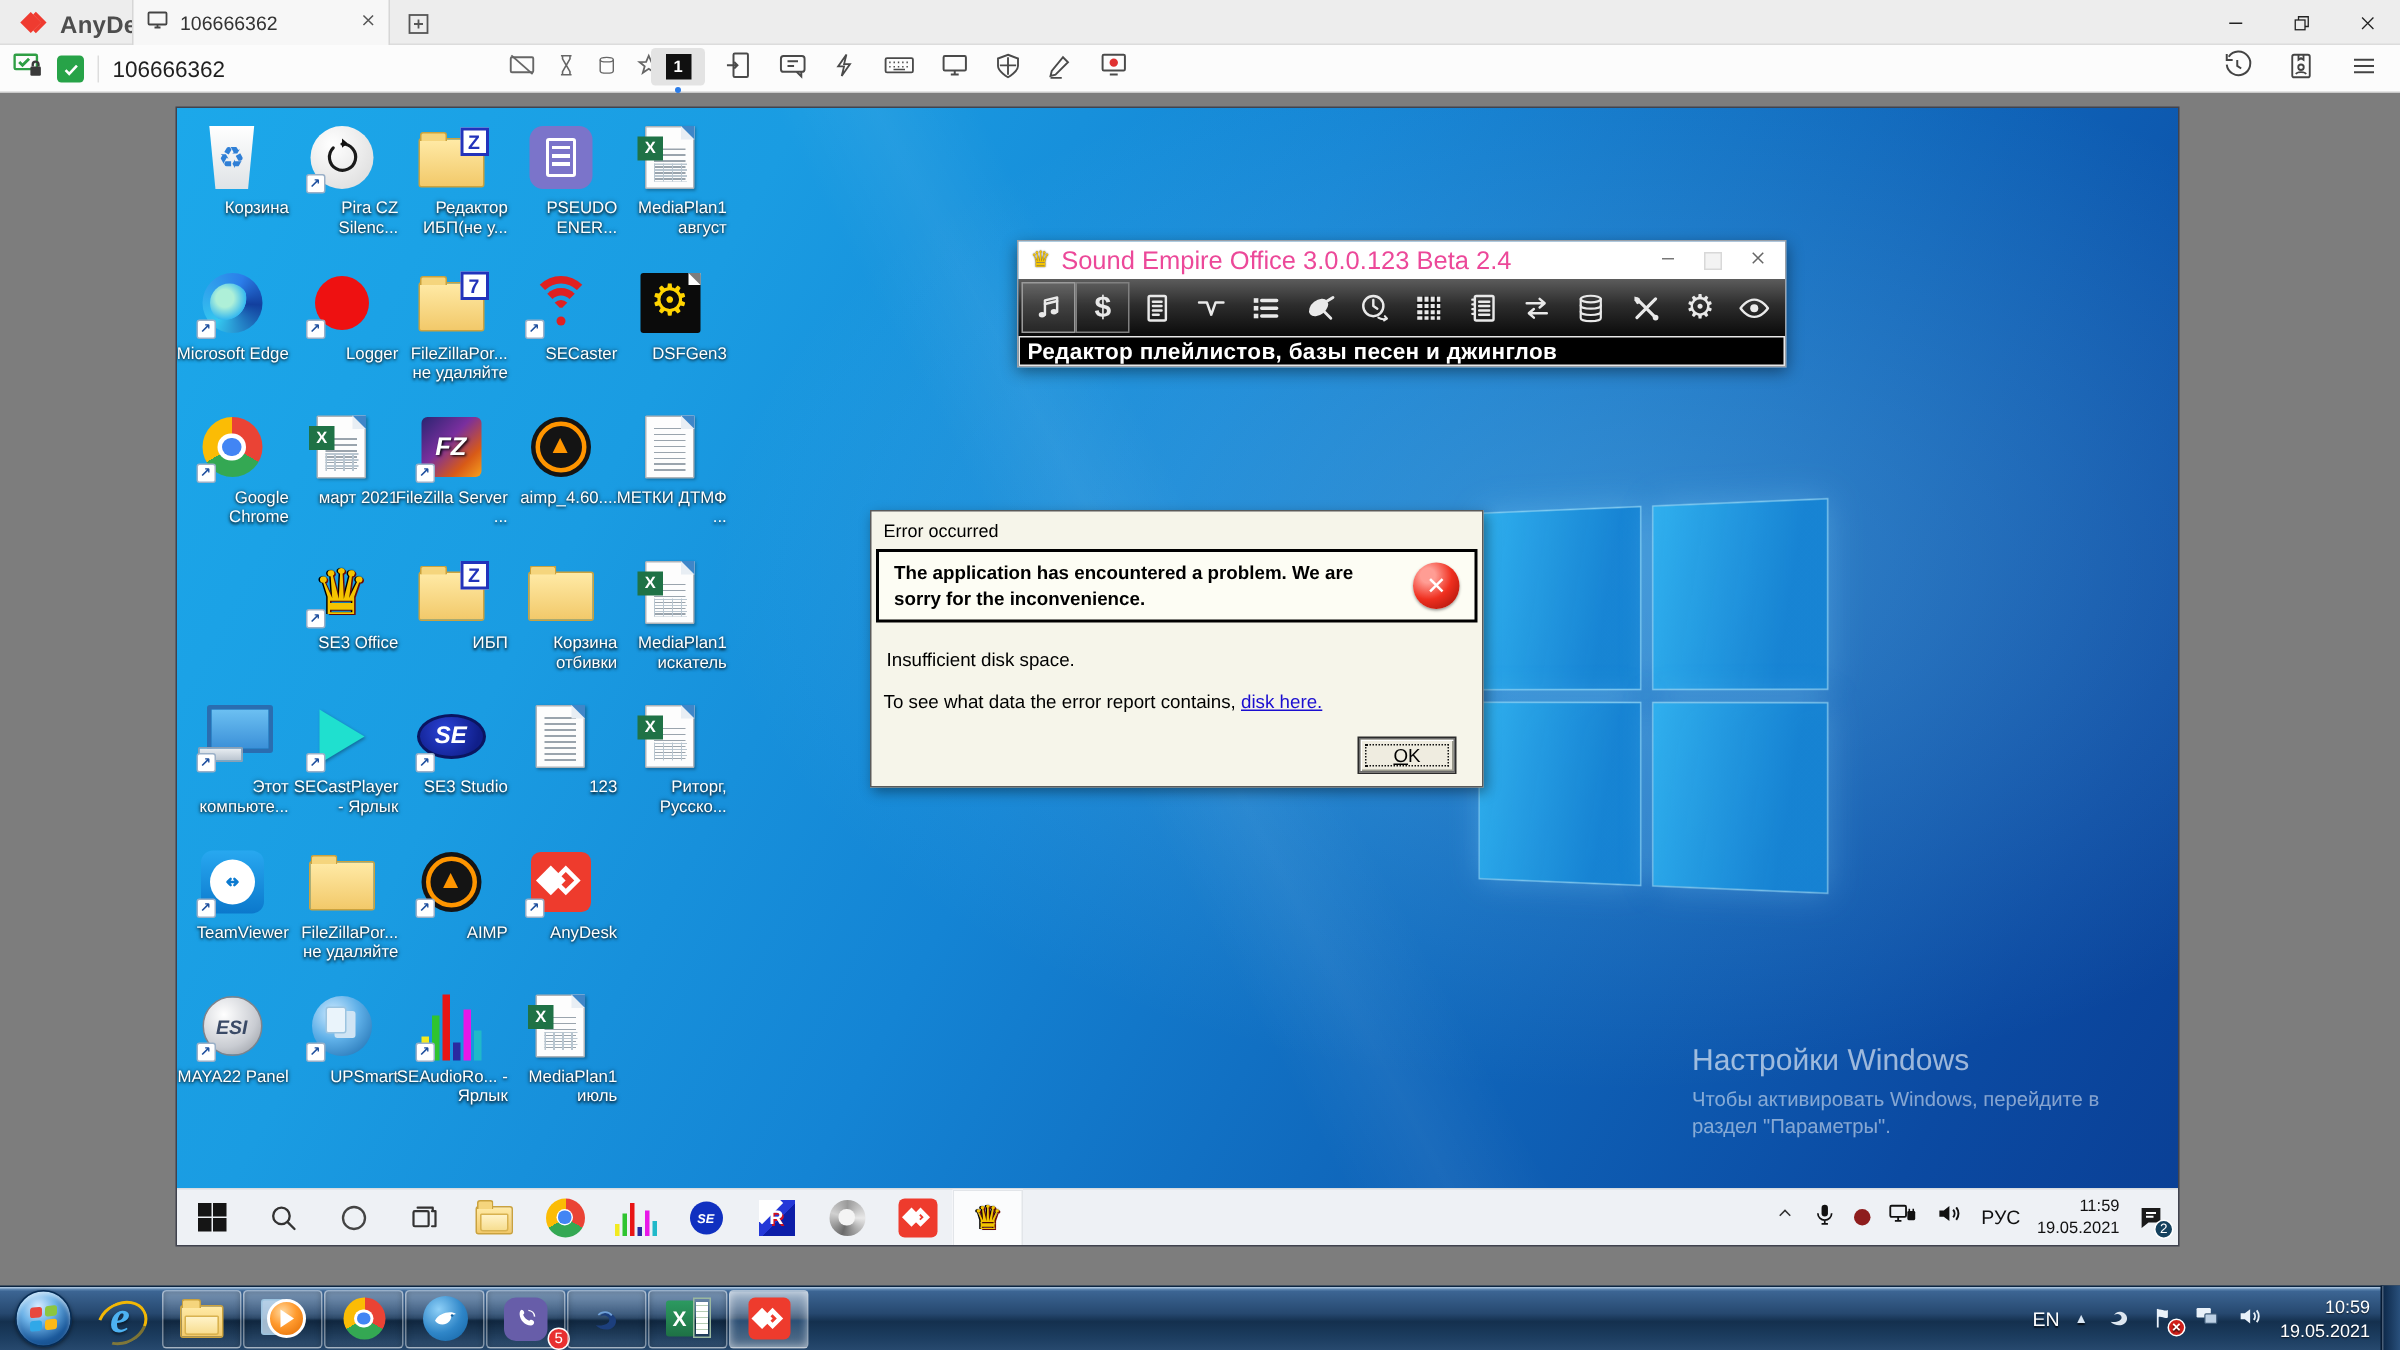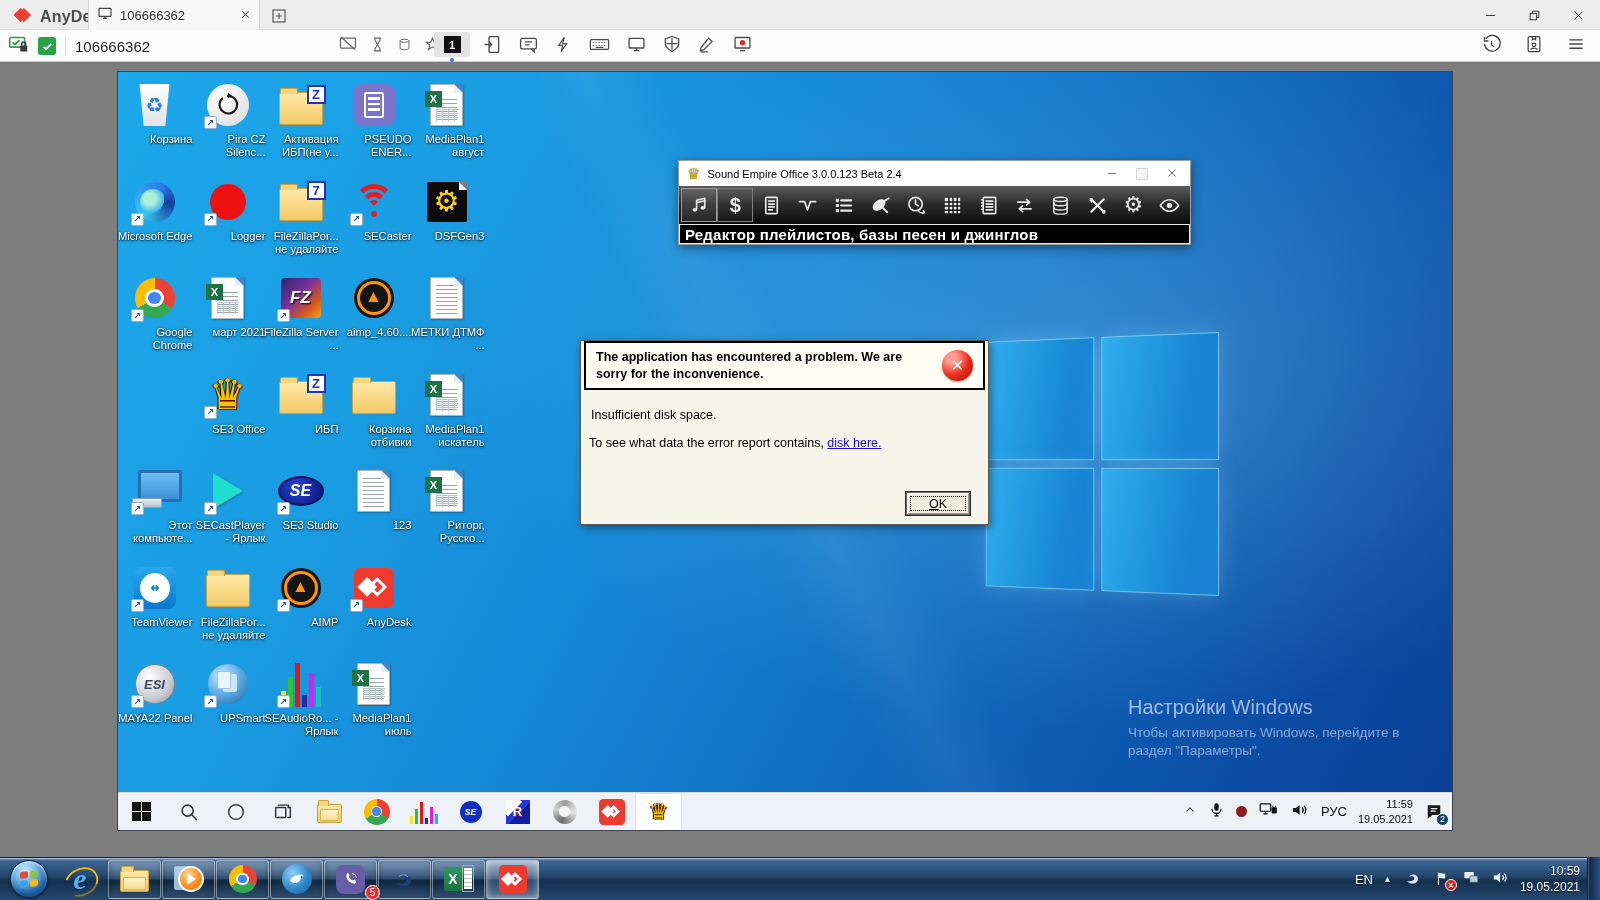--- a/index.html
+++ b/index.html
@@ -104,21 +104,21 @@
   .ups::before{content:"";position:absolute;left:9px;top:7px;width:12px;height:16px;background:#eaf4fb;border:1px solid #9cc4e0;border-radius:2px;box-shadow:6px 3px 0 #cfe4f4;}
   .eq{display:flex;align-items:flex-end;gap:2px;height:46px;}
   .eq i{width:5px;display:block;}
   .eq.sm{height:24px;}
   .eq.sm i{width:3px;}
 
   
   .sewin{position:absolute;left:560px;top:88px;width:513px;box-shadow:0 3px 10px rgba(0,0,0,.45);border:1px solid #9aa0a8;}
   .setitle{height:25px;background:#fff;display:flex;align-items:center;padding:0 8px;gap:7px;}
   .setitle .crn{font-size:15px;text-shadow:0 0 1px #000;}
-  .setitle .tt{flex:1;font-size:11px;color:#000000;}
+  .setitle .tt{flex:1;font-size:17px;color:#ec4899;}
   .sectl{display:flex;align-items:center;gap:18px;padding-right:4px;}
   .semax{width:12px;height:12px;border:1px solid #d8d8d8;background:#f3f3f3;}
   .setools{height:38px;background:linear-gradient(#5c5c5c,#2d2d2d 45%,#0a0a0a);display:flex;align-items:center;padding:0 2px;}
   .slot{width:36.2px;height:34px;display:flex;align-items:center;justify-content:center;}
   .slot.pressed{border:1px solid #9a9a9a;background:rgba(255,255,255,.10);}
   .slot.raised{border:1px solid #808080;background:rgba(255,255,255,.04);}
   .sdol{color:#e9e9e9;font-size:20px;font-weight:bold;}
   .sgear{color:#e9e9e9;font-size:22px;line-height:1;}
   .sestatus{height:20px;background:#000;border:1px solid #e8e8e8;color:#fff;font-size:15px;font-weight:600;display:flex;align-items:center;padding:0 5px;letter-spacing:.2px;}
 
@@ -402,21 +402,21 @@
             <span class="sc" data-interactable="false">↗</span>
           </div>
           <div class="lbl" data-interactable="false">Pira CZ Silenc...</div>
         </div>
         <div class="cell" data-interactable="true">
           <div class="ic" data-interactable="false">
             <div class="fold f44">
               <span class="fbadge">Z</span>
             </div>
           </div>
-          <div class="lbl" data-interactable="false">Активация ИБП(не у...</div>
+          <div class="lbl" data-interactable="false">Редактор ИБП(не у...</div>
         </div>
         <div class="cell" data-interactable="true">
           <div class="ic" data-interactable="false">
             <div class="pse">
               <span></span>
             </div>
           </div>
           <div class="lbl" data-interactable="false">PSEUDO ENER...</div>
         </div>
         <div class="cell" data-interactable="true">
@@ -764,20 +764,21 @@
             <svg width="23" height="23" viewBox="0 0 24 24" fill="none" stroke="#e9e9e9" stroke-width="1.7" stroke-linecap="round" stroke-linejoin="round">
               <path d="M2.5 12S6.5 6 12 6s9.5 6 9.5 6-4 6-9.5 6S2.5 12 2.5 12z"></path>
               <circle cx="12" cy="12" r="2.8" fill="#e9e9e9" stroke="none"></circle>
             </svg>
           </div>
         </div>
       <div class="sestatus" data-interactable="false">Редактор плейлистов, базы песен и джинглов</div>
     </div>
 
     <div class="dlg" data-interactable="true">
+      <div class="cap" data-interactable="false">Error occurred</div>
       <div class="hdr">
         <span class="htxt" data-interactable="false">The application has encountered a problem. We are sorry for the inconvenience.</span>
         <span class="rico" data-interactable="false">✕</span>
       </div>
       <div class="b1" data-interactable="false">Insufficient disk space.</div>
       <div class="b2l">
         <span data-interactable="false">To see what data the error report contains, </span><a href="#" data-interactable="true">disk here.</a>
       </div>
       <div class="okb" data-interactable="true">
         <span><span class="u">O</span><span>K</span></span>

